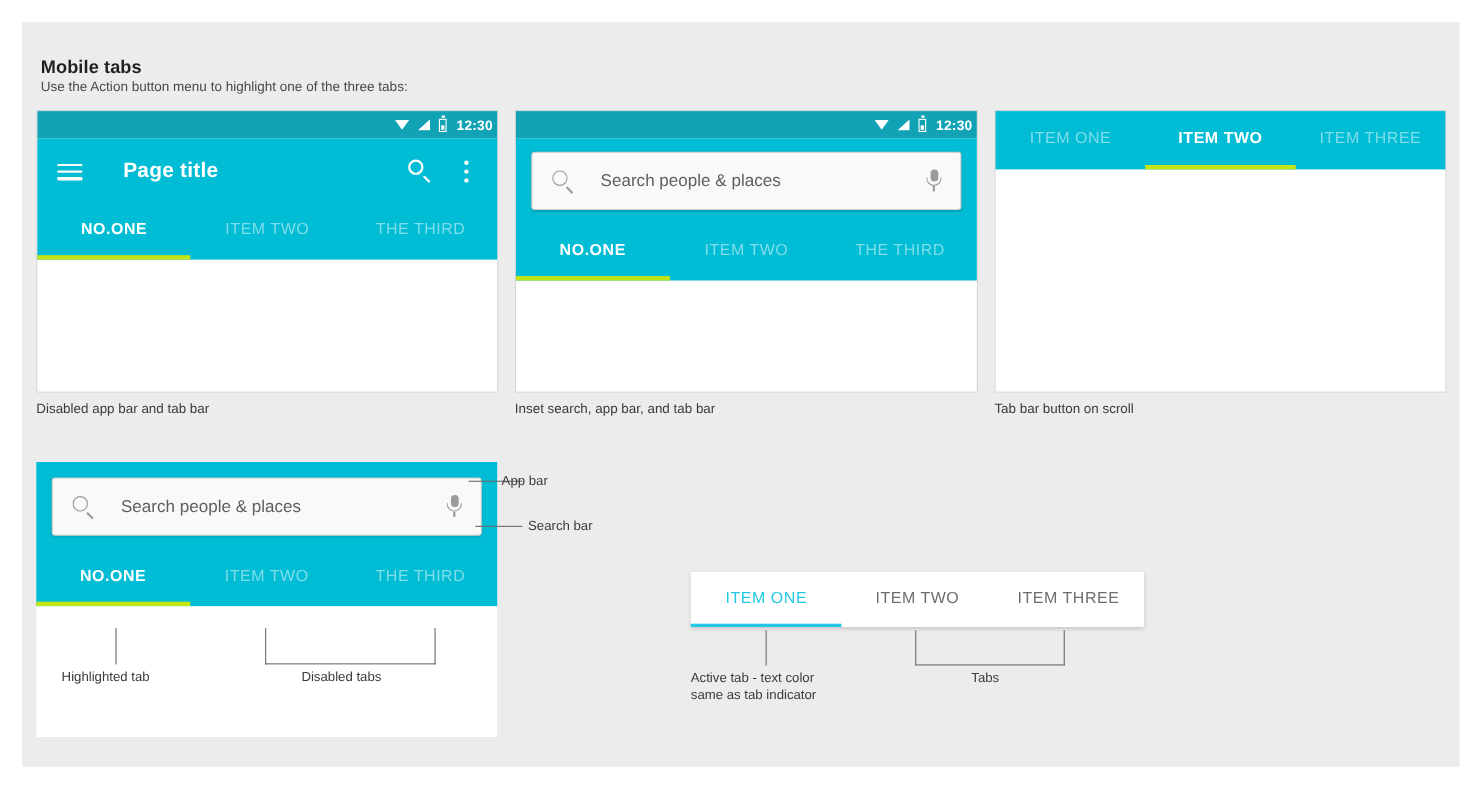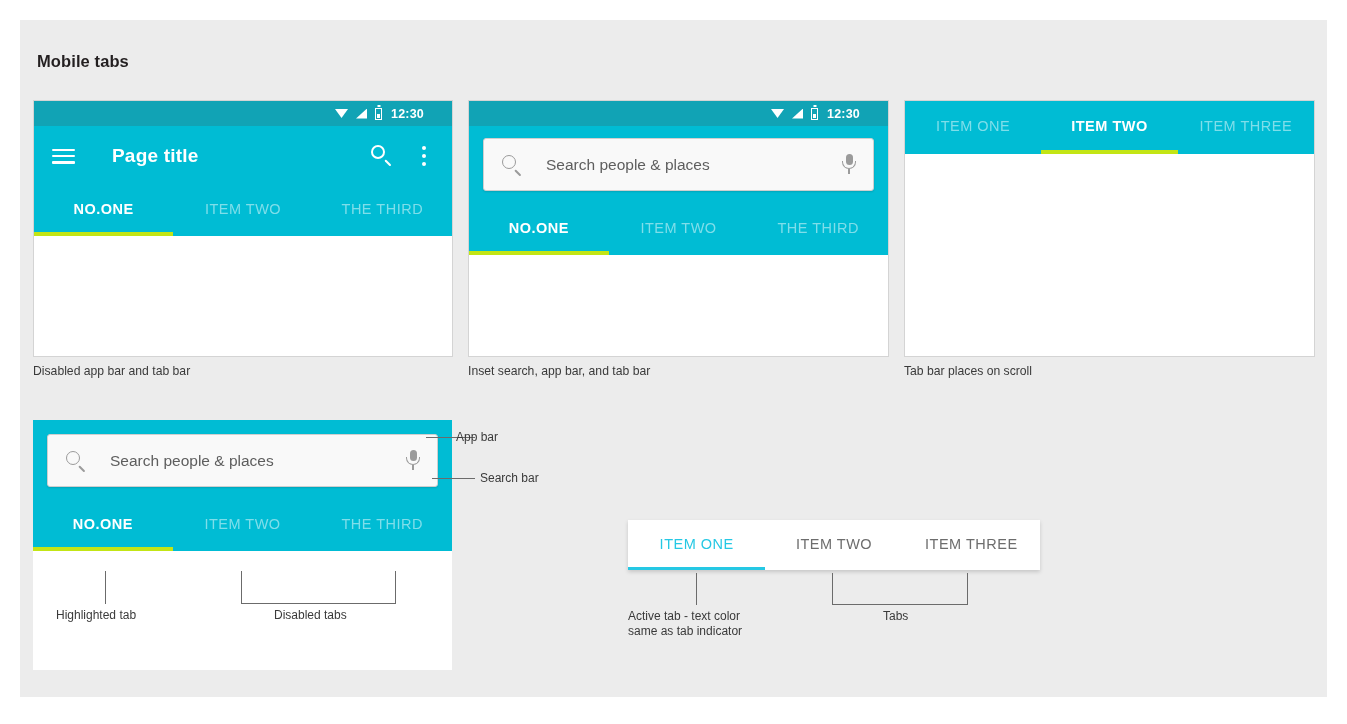--- a/index.html
+++ b/index.html
@@ -61,21 +61,21 @@
   .mock.bordered { border: 1px solid #d4d4d4; }
 
   
   .statusbar {
     position: relative;
     height: 25px;
     background: #11a3b5;
     display: flex;
     align-items: center;
     justify-content: flex-end;
-    padding-right: 28px;
+    padding-right: 4px;
     box-sizing: border-box;
   }
   .sb-icons {
     display: flex;
     align-items: center;
     gap: 8px;
   }
   .sb-time {
     color: #ffffff;
     font-size: 12.5px;
@@ -344,20 +344,21 @@
     white-space: nowrap;
   }
 </style>
 </head>
 <body>
 
 <div id="stage">
   <div class="panel">
 
     <h1 class="page-title">Mobile tabs</h1>
+    <div class="page-sub">Use the Action button menu to highlight one of the three tabs:</div>
 
     <div class="mock bordered" style="left:13px; top:80px; width:420px; height:257px;">
 
       <div class="statusbar">
         <div class="sb-icons">
           <span class="ico-wifi"></span>
           <span class="ico-signal"></span>
           <span class="ico-battery"></span>
         </div>
         <span class="sb-time">12:30</span>
@@ -438,21 +439,21 @@
           <div class="tab active">ITEM TWO</div>
           <div class="tab inactive">ITEM THREE</div>
         </div>
         <div class="indicator-row">
           <div></div>
           <div class="ind-on"></div>
           <div></div>
         </div>
       </div>
     </div>
-    <div class="caption" style="left:884px; top:344px;">Tab bar places on scroll</div>
+    <div class="caption" style="left:884px; top:344px;">Tab bar button on scroll</div>
 
     <div class="mock" style="left:13px; top:400px; width:419px; height:250px;">
       <div class="appbar">
         <div style="height:10px;"></div>
         <div class="searchwrap" style="padding-top:4px;">
           <div class="searchbar">
             <span class="mag-g"></span>
             <span class="search-text">Search people &amp; places</span>
             <span class="mic">
               <span class="cap"></span>

